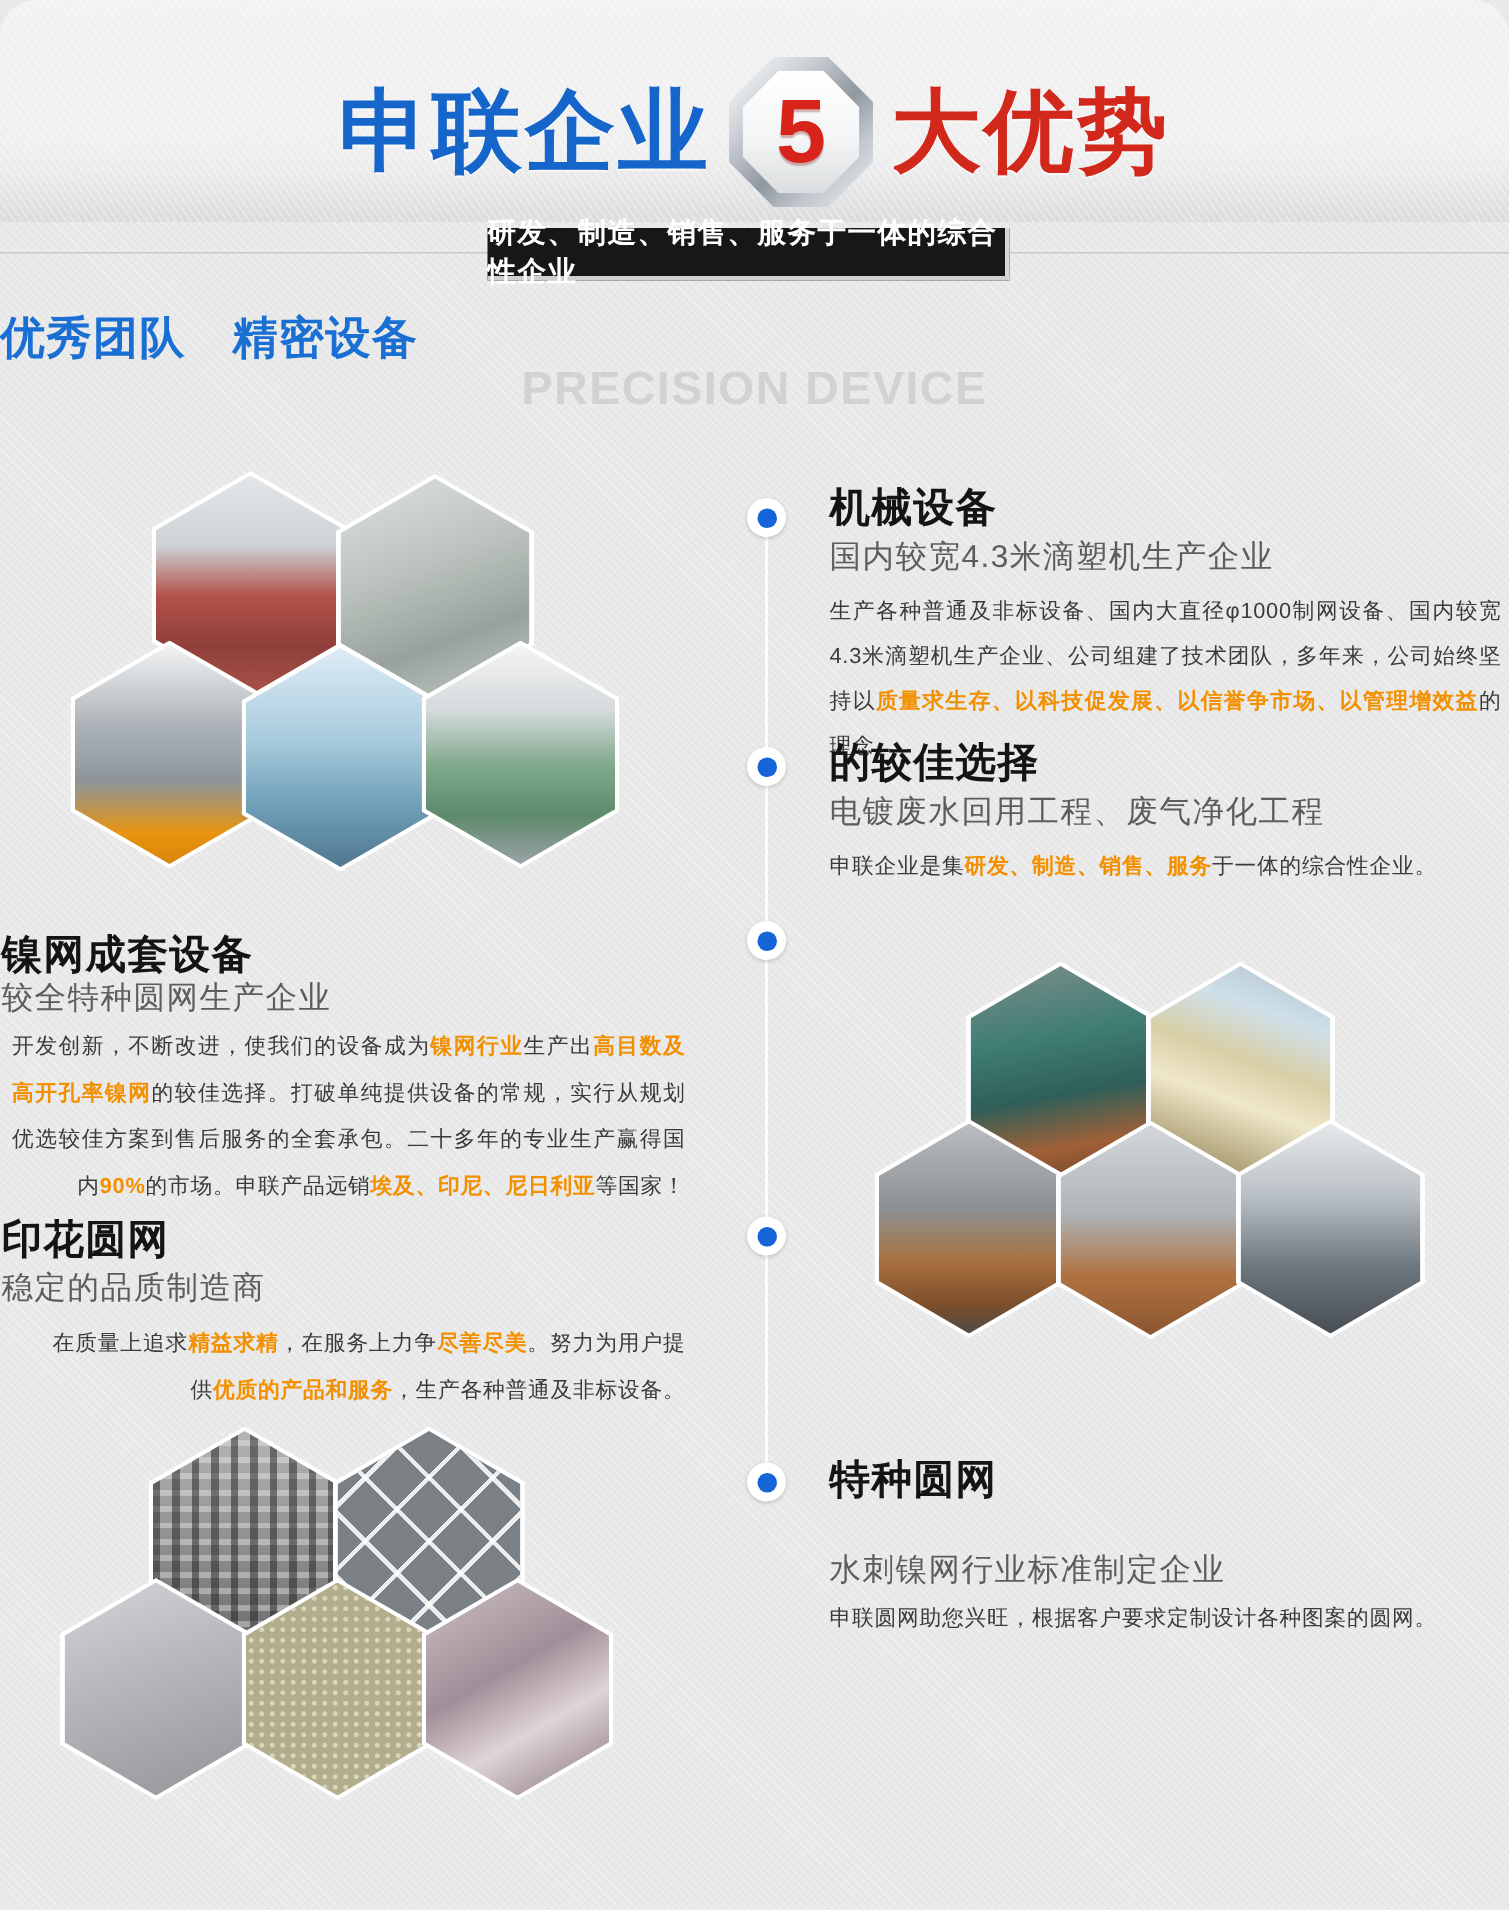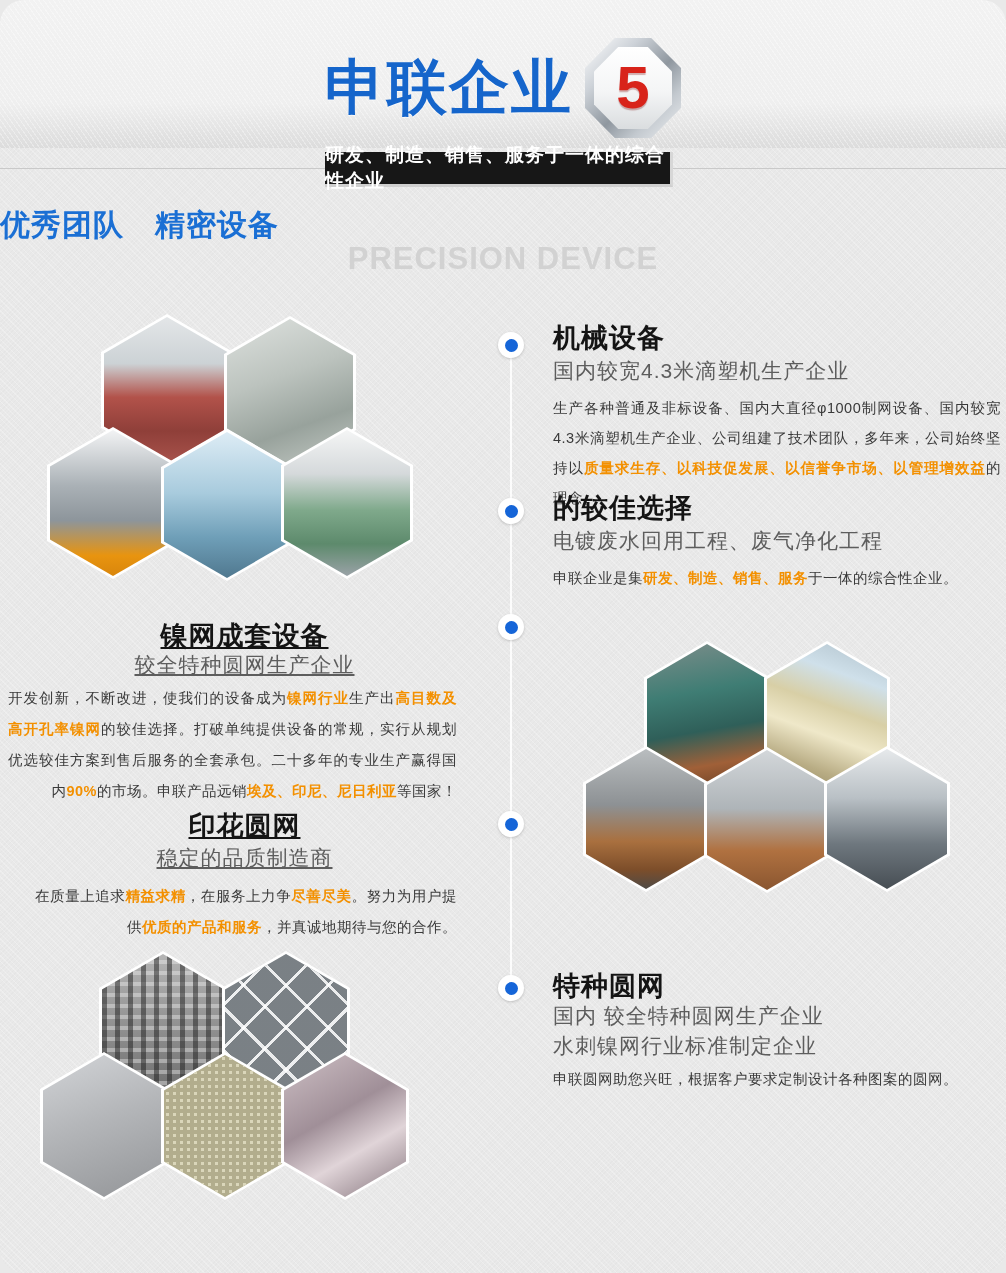--- a/index.html
+++ b/index.html
@@ -87,21 +87,21 @@
   
   .sec-heading{font-size:27px;font-weight:bold;color:#141414;letter-spacing:1px;text-align:center;}
   .sec-sub{font-size:21px;color:#5d5d5d;letter-spacing:1px;}
   .sec-para{
     font-size:14.5px;color:#3a3a3a;line-height:30px;letter-spacing:.5px;
     text-align:justify;
   }
   .sec-para .hl{color:#f39000;font-weight:bold;}
   .right-col{position:absolute;left:553px;}
   .right-para{width:448px;}
-  .left-block{position:absolute;left:16px;width:457px;text-align:center;text-decoration:underline;}
+  .left-block{position:absolute;left:1px;width:457px;text-align:left;}
   .left-para{position:absolute;line-height:31px;text-align:justify;text-align-last:right;}
   
   .collage{position:absolute;}
   .hexb{
     position:absolute;
     clip-path:polygon(50% 0,100% 25%,100% 75%,50% 100%,0 75%,0 25%);
     background:#ffffff;
   }
   .hex{
     position:absolute;inset:3px;
@@ -145,20 +145,21 @@
   <div class="header-band"></div>
   <div class="header-divider"></div>
 
   <div class="title-row">
     <span class="title-blue">申联企业</span>
     <span class="badge">
       <span class="badge-inner">
         <span class="badge-five">5</span>
       </span>
     </span>
+    <span class="title-red">大优势</span>
   </div>
 
   <div class="banner">研发、制造、销售、服务于一体的综合性企业</div>
 
   <div class="cn-heading">优秀团队　精密设备</div>
   <div class="en-heading">PRECISION DEVICE</div>
 
   <div class="timeline-line"></div>
   <div class="bullet" style="left:498px;top:332px;">
       <i></i>
@@ -237,20 +238,19 @@
   <div class="right-col sec-heading" style="top:490px;">的较佳选择</div>
   <div class="right-col sec-sub" style="top:527px;">电镀废水回用工程、废气净化工程</div>
   <div class="right-col sec-para right-para" style="top:563px;"><span>申联企业是集</span><span class="hl">研发、制造、销售、服务</span><span>于一体的综合性企业。</span></div>
 
   <div class="left-block sec-heading" style="top:618px;">镍网成套设备</div>
   <div class="left-block sec-sub" style="top:651px;">较全特种圆网生产企业</div>
   <div class="left-para sec-para" style="left:8px;top:683px;width:449px;"><span>开发创新，不断改进，使我们的设备成为</span><span class="hl">镍网行业</span><span>生产出</span><span class="hl">高目数及高开孔率镍网</span><span>的较佳选择。打破单纯提供设备的常规，实行从规划优选较佳方案到售后服务的全套承包。二十多年的专业生产赢得国内</span><span class="hl">90%</span><span>的市场。申联产品远销</span><span class="hl">埃及、印尼、尼日利亚</span><span>等国家！</span></div>
 
   <div class="left-block sec-heading" style="top:808px;">印花圆网</div>
   <div class="left-block sec-sub" style="top:844px;">稳定的品质制造商</div>
-  <div class="left-para sec-para" style="left:35px;top:881px;width:422px;"><span>在质量上追求</span><span class="hl">精益求精</span><span>，在服务上力争</span><span class="hl">尽善尽美</span><span>。努力为用户提供</span><span class="hl">优质的产品和服务</span><span>，并真诚地期待与您的合作。</span></div>
+  <div class="left-para sec-para" style="left:35px;top:881px;width:422px;"><span>在质量上追求</span><span class="hl">精益求精</span><span>，在服务上力争</span><span class="hl">尽善尽美</span><span>。努力为用户提供</span><span class="hl">优质的产品和服务</span><span>，生产各种普通及非标设备。</span></div>
 
   <div class="right-col sec-heading" style="top:968px;">特种圆网</div>
-  <div class="right-col sec-sub" style="top:1002px;">国内 较全特种圆网生产企业</div>
   <div class="right-col sec-sub" style="top:1032px;">水刺镍网行业标准制定企业</div>
   <div class="right-col sec-para right-para" style="top:1064px;"><span>申联圆网助您兴旺，根据客户要求定制设计各种图案的圆网。</span></div>
 
 </div>
 
 </body></html>

